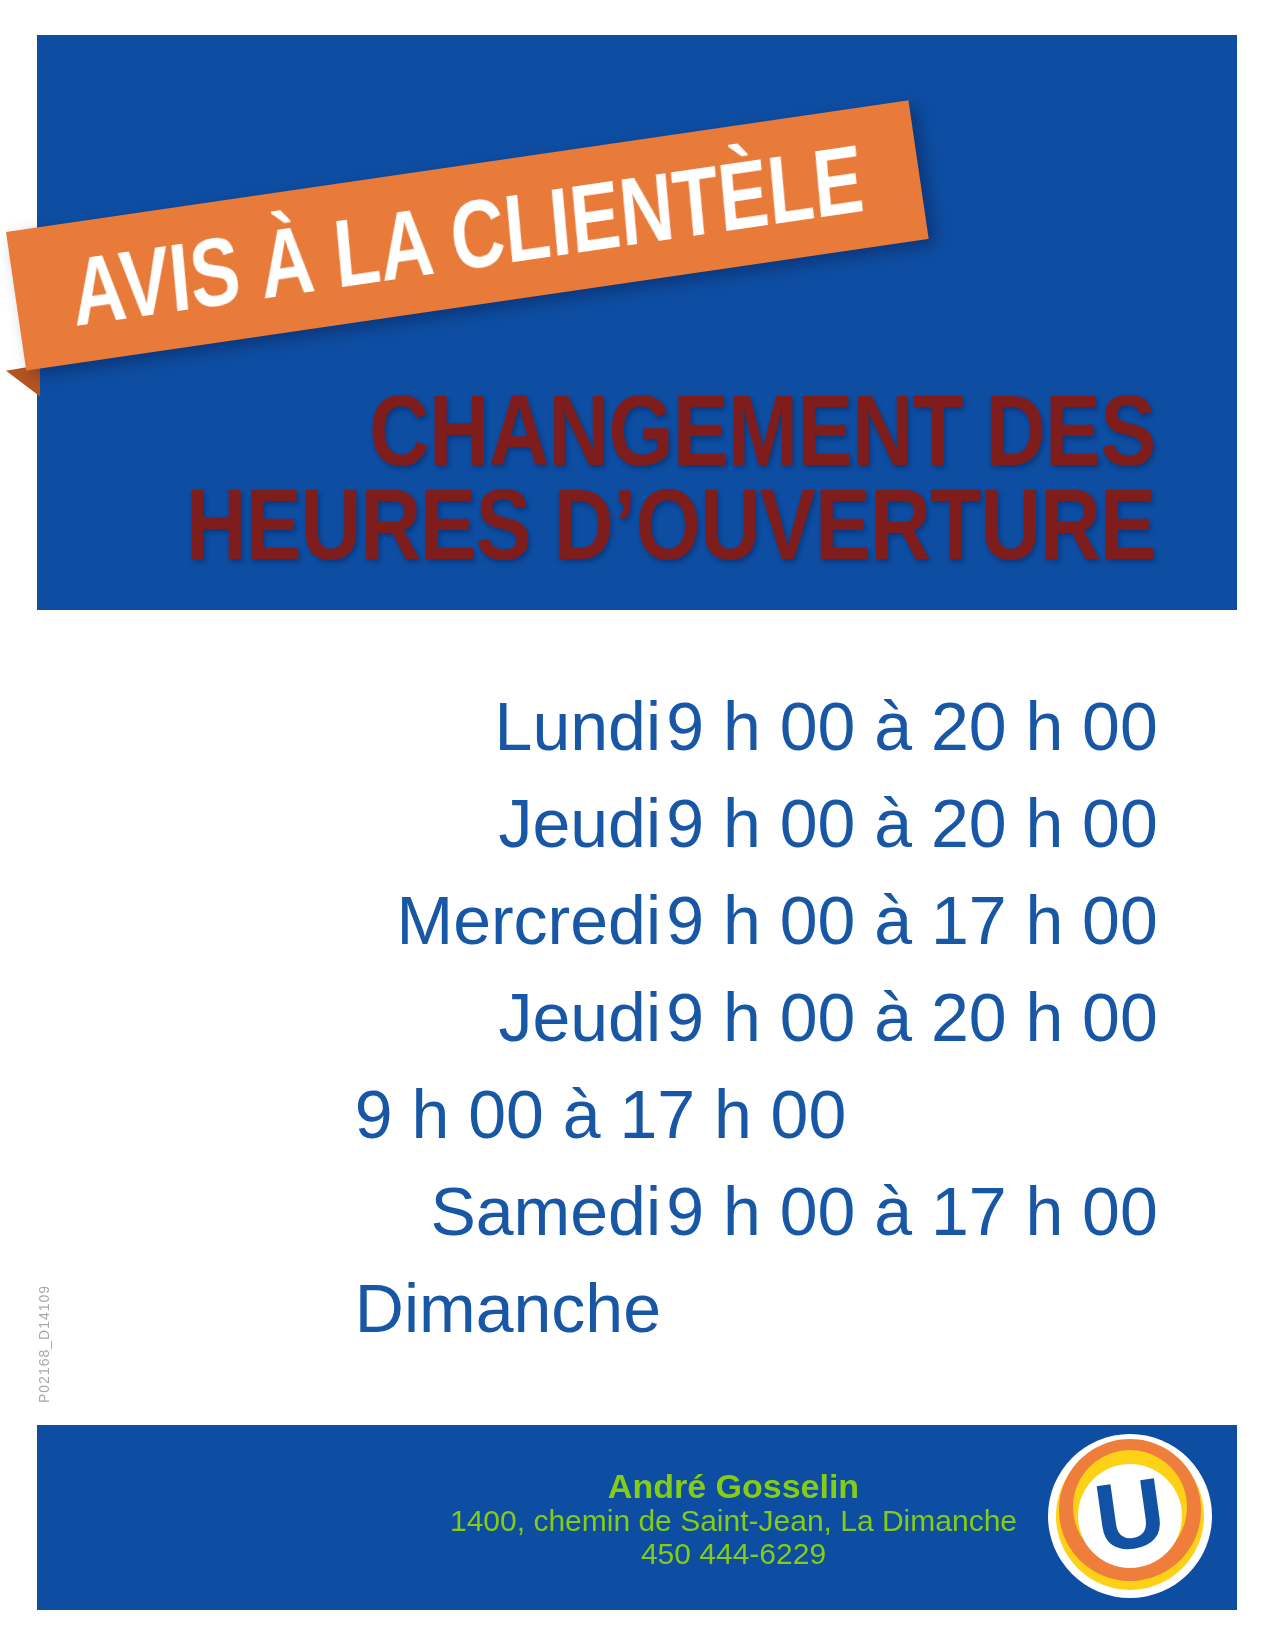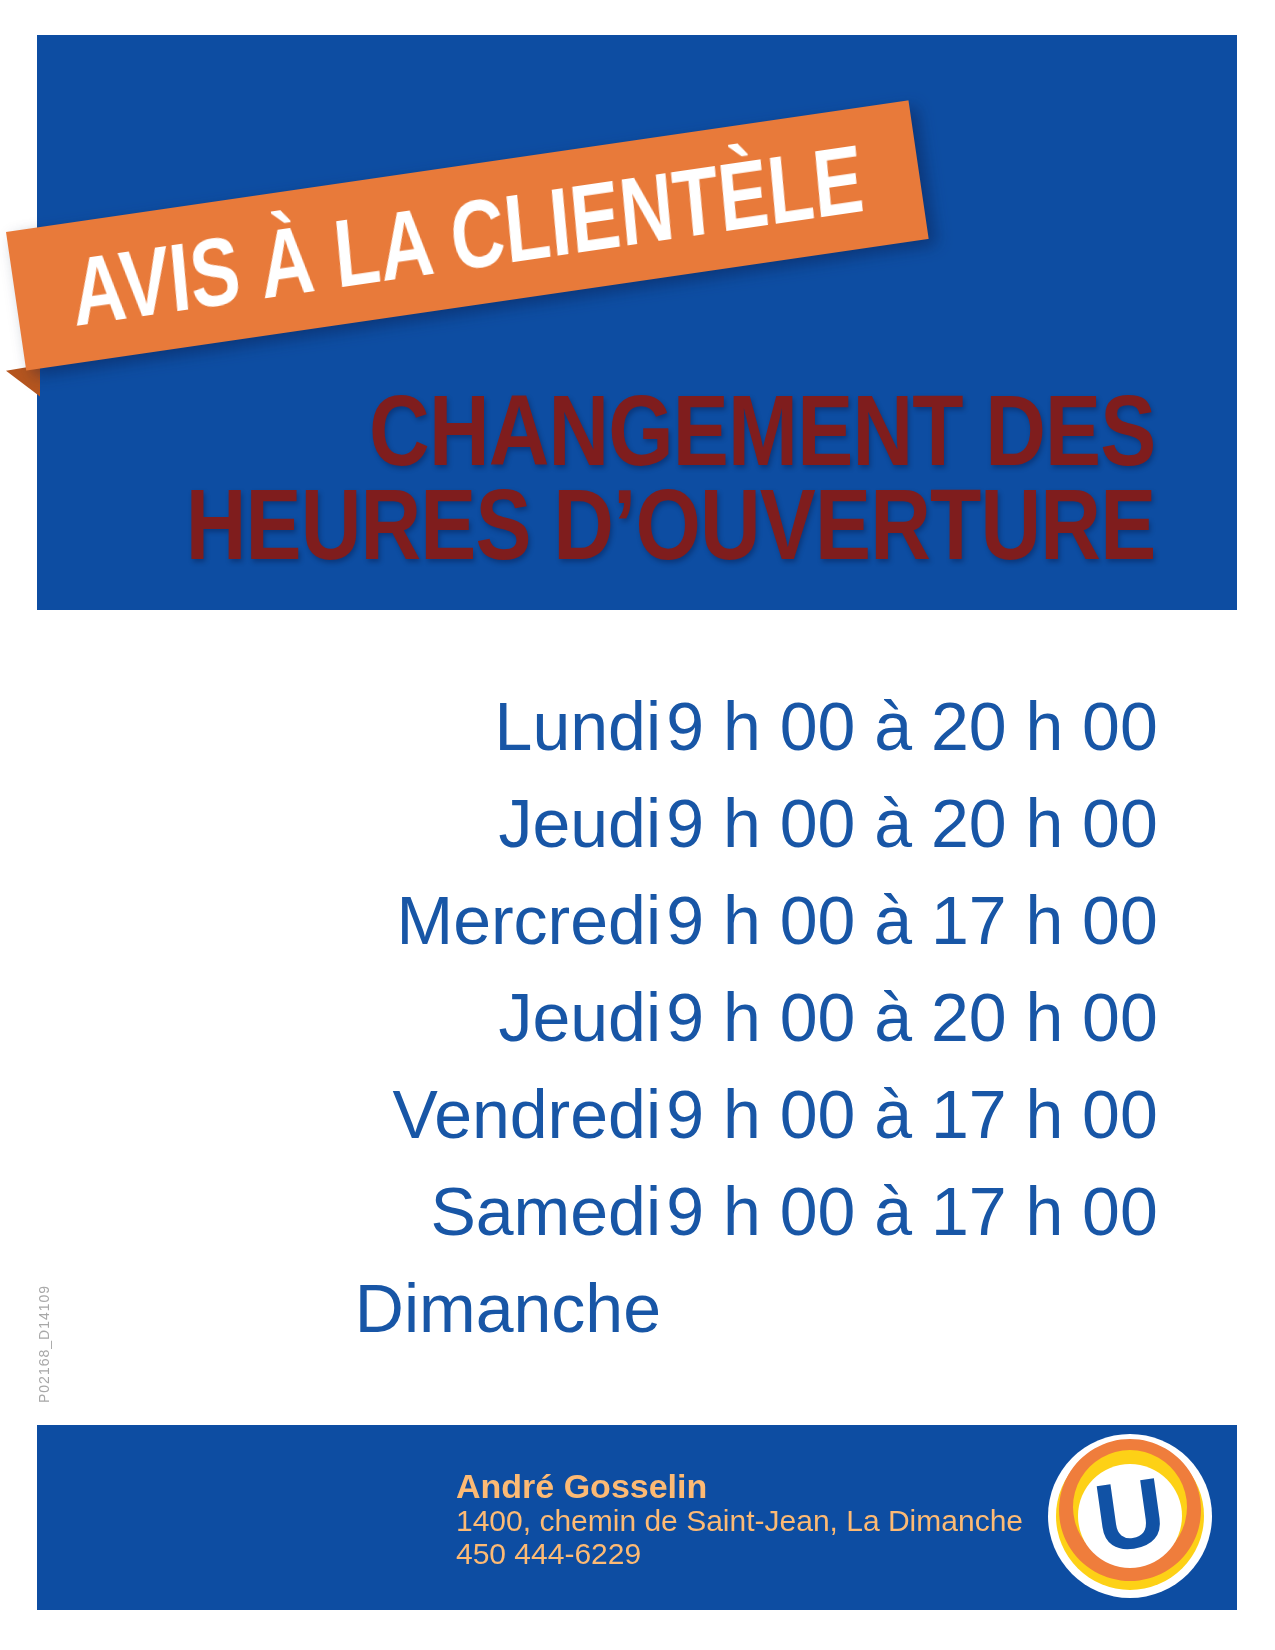--- a/index.html
+++ b/index.html
@@ -53,21 +53,21 @@
     position:absolute;left:36px;top:1403px;
     transform:rotate(-90deg);transform-origin:0 0;
     color:#a8a8a8;font-size:14px;letter-spacing:1px;white-space:nowrap;
   }
   
   .footer-block{
     position:absolute;left:37px;top:1425px;width:1200px;height:185px;
     background:#0d4da2;
   }
   .footer-contact{
-    position:absolute;top:43px;right:214px;text-align:left;color:#fdba74;
+    position:absolute;top:43px;right:220px;text-align:center;color:#84cc16;
     white-space:nowrap;
   }
   .footer-name{font-weight:bold;font-size:34px;line-height:36px;}
   .footer-addr{font-size:30px;line-height:33px;}
   .footer-phone{font-size:30px;line-height:33px;}
   .footer-logo{position:absolute;left:1008px;top:6px;width:170px;height:170px;}
 </style>
 </head>
 <body>
 
@@ -96,21 +96,20 @@
     </div>
     <div class="sched-row">
       <div class="sched-day">Mercredi</div>
       <div class="sched-time">9 h 00 à 17 h 00</div>
     </div>
     <div class="sched-row">
       <div class="sched-day">Jeudi</div>
       <div class="sched-time">9 h 00 à 20 h 00</div>
     </div>
     <div class="sched-row">
-      <div class="sched-day">Vendredi</div>
       <div class="sched-time">9 h 00 à 17 h 00</div>
     </div>
     <div class="sched-row">
       <div class="sched-day">Samedi</div>
       <div class="sched-time">9 h 00 à 17 h 00</div>
     </div>
     <div class="sched-row">
       <div class="sched-day">Dimanche</div>
     </div>
   </div>

